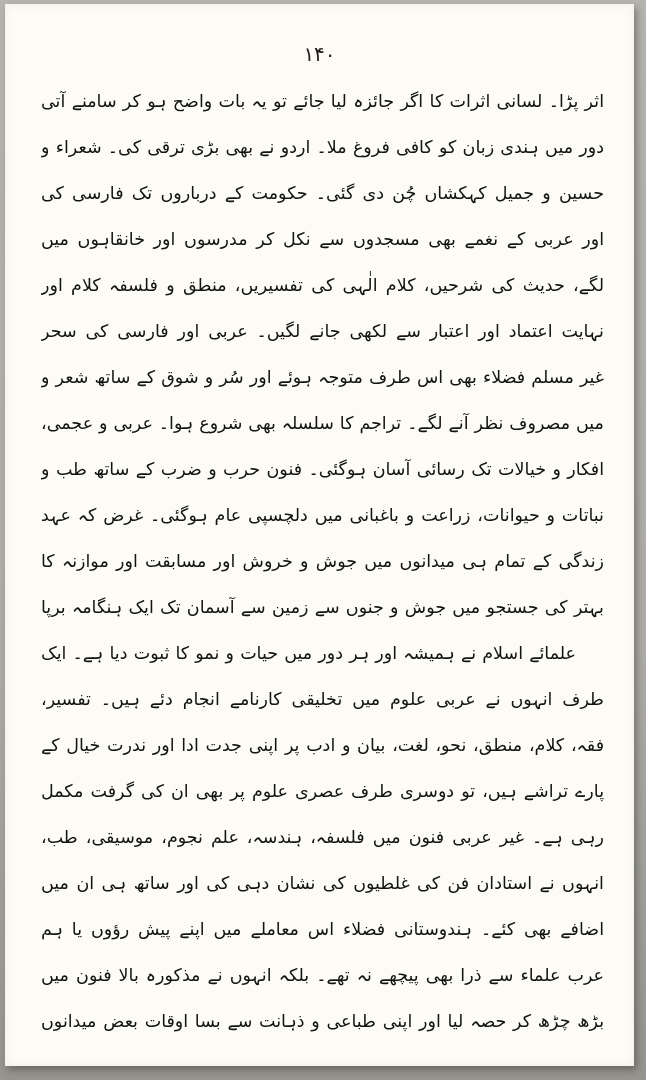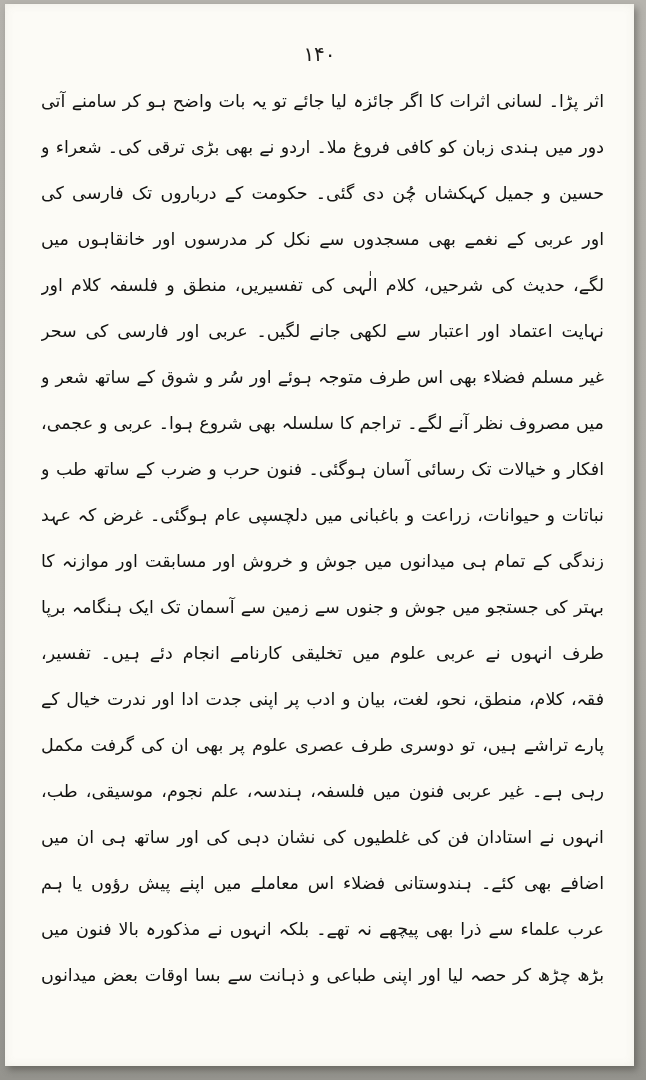--- a/index.html
+++ b/index.html
@@ -80,20 +80,21 @@
         <div class="text-line">نہایت اعتماد اور اعتبار سے لکھی جانے لگیں۔ عربی اور فارسی کی سحر انگیزی کے باعث</div>
         <div class="text-line">غیر مسلم فضلاء بھی اس طرف متوجہ ہوئے اور سُر و شوق کے ساتھ شعر و سخن کی مشاطگی</div>
         <div class="text-line">میں مصروف نظر آنے لگے۔ تراجم کا سلسلہ بھی شروع ہوا۔ عربی و عجمی، رومی و فارسی</div>
         <div class="text-line">افکار و خیالات تک رسائی آسان ہوگئی۔ فنون حرب و ضرب کے ساتھ طب و فلسفہ،</div>
         <div class="text-line">نباتات و حیوانات، زراعت و باغبانی میں دلچسپی عام ہوگئی۔ غرض کہ عہد مغلیہ میں</div>
         <div class="text-line">زندگی کے تمام ہی میدانوں میں جوش و خروش اور مسابقت اور موازنہ کا منظر رہا۔ بہتر سے</div>
         <div class="text-line para-end">بہتر کی جستجو میں جوش و جنوں سے زمین سے آسمان تک ایک ہنگامہ برپا ہو گیا۔</div>
       </div>
 
       <div class="paragraph">
+        <div class="text-line indent-first">علمائے اسلام نے ہمیشہ اور ہر دور میں حیات و نمو کا ثبوت دیا ہے۔ ایک</div>
         <div class="text-line">طرف انہوں نے عربی علوم میں تخلیقی کارنامے انجام دئے ہیں۔ تفسیر، تجوید، حدیث،</div>
         <div class="text-line">فقہ، کلام، منطق، نحو، لغت، بیان و ادب پر اپنی جدت ادا اور ندرت خیال کے شہ</div>
         <div class="text-line">پارے تراشے ہیں، تو دوسری طرف عصری علوم پر بھی ان کی گرفت مکمل اور قابل داد</div>
         <div class="text-line">رہی ہے۔ غیر عربی فنون میں فلسفہ، ہندسہ، علم نجوم، موسیقی، طب، سحر و کیمیا وغیرہ میں</div>
         <div class="text-line">انہوں نے استادان فن کی غلطیوں کی نشان دہی کی اور ساتھ ہی ان میں گراں قدر</div>
         <div class="text-line">اضافے بھی کئے۔ ہندوستانی فضلاء اس معاملے میں اپنے پیش رؤوں یا ہم عصر</div>
         <div class="text-line">عرب علماء سے ذرا بھی پیچھے نہ تھے۔ بلکہ انہوں نے مذکورہ بالا فنون میں سے ہر فن میں</div>
         <div class="text-line para-end">بڑھ چڑھ کر حصہ لیا اور اپنی طباعی و ذہانت سے بسا اوقات بعض میدانوں میں اپنے</div>
       </div>
 

